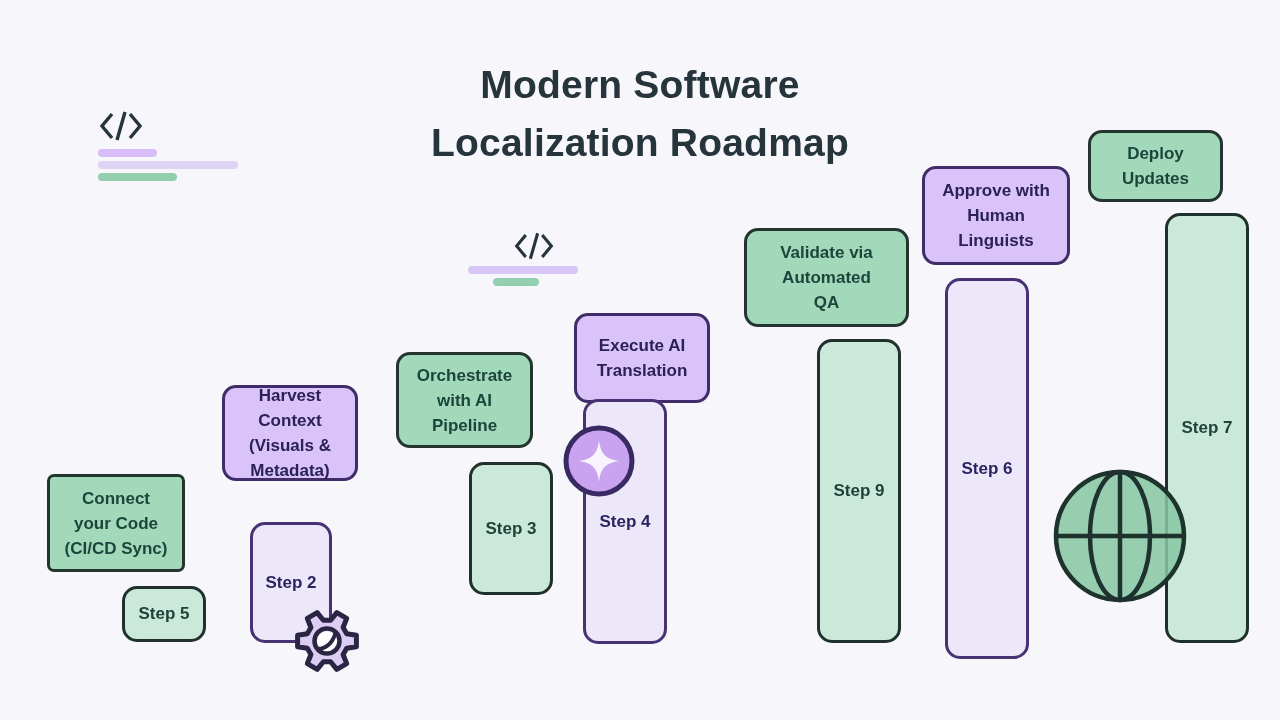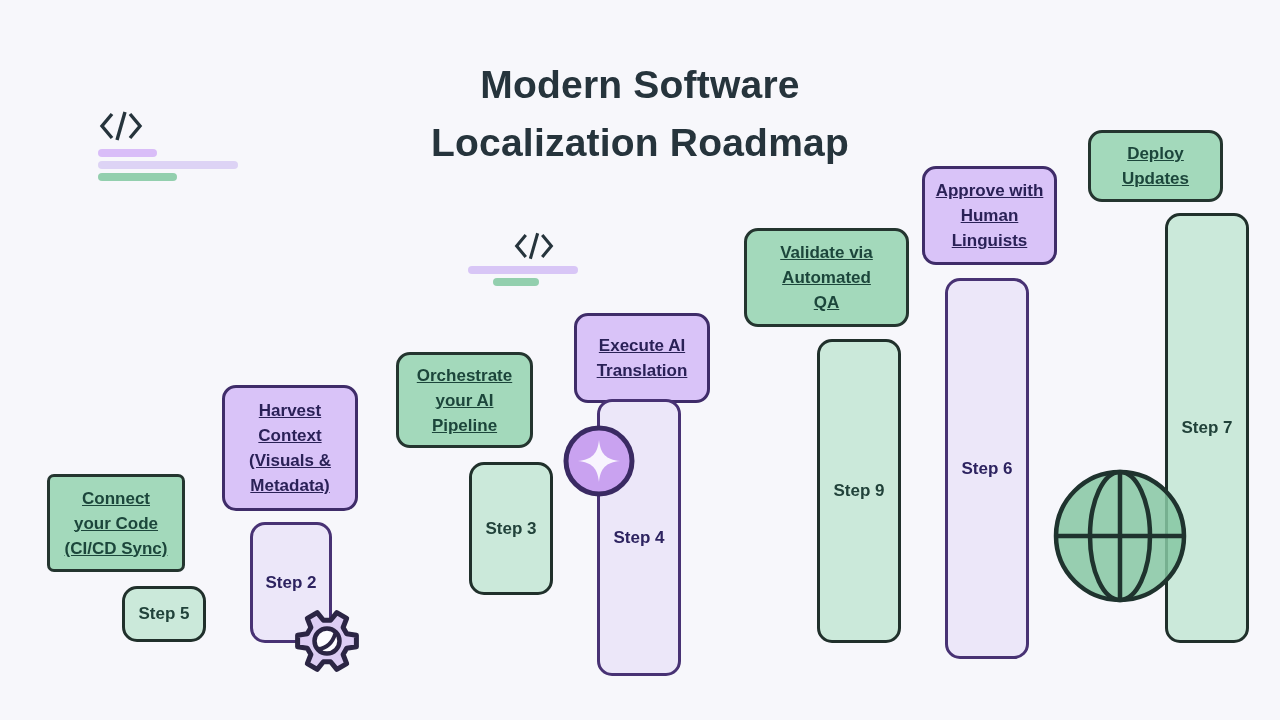--- a/index.html
+++ b/index.html
@@ -27,44 +27,43 @@
   .deco2 { left:468px; top:231px; width:112px; height:56px; }
   .deco2 .code-icon { position:absolute; left:45px; top:0; }
   .deco2 .l1 { left:0px;  top:35px; width:110px; background:#d8c6f6; }
   .deco2 .l2 { left:25px; top:47px; width:46px;  background:#93cfae; }
   
   .label-box {
     position:absolute; border:3px solid; border-radius:14px;
     display:flex; align-items:center; justify-content:center;
     text-align:center; font-weight:600; font-size:17px; line-height:25px;
     box-sizing:border-box;
-    text-decoration:underline;
   }
   .label-box span { white-space:pre-line; }
   .label-box.green  { background:#a3d9bb; border-color:#24352f; color:#1c463b; }
   .label-box.purple { background:#d9c3f8; border-color:#3f2c69; color:#2a2157; }
   .bar {
     position:absolute; border:3px solid; border-radius:15px;
     display:flex; align-items:center; justify-content:center;
     font-weight:600; font-size:17px; box-sizing:border-box;
   }
   .bar.green  { background:#cbe9da; border-color:#20302b; color:#21423a;margin-left:46px; }
   .bar.purple { background:#ece7f9; border-color:#483274; color:#2d2360; }
 
   .s1-box { left:47px;   top:474px; width:138px; height:98px;border-radius:7px;  }
   .s1-bar { left:76px;   top:586px; width:84px;  height:56px;  }
-  .s2-box { left:222px;  top:385px; width:136px; height:126px; }
+  .s2-box { left:222px;  top:385px; width:136px; height:96px; }
   .s2-bar { left:250px;  top:522px; width:82px;  height:121px; }
   .s3-box { left:396px;  top:352px; width:137px; height:96px;  }
   .s3-bar { left:423px;  top:462px; width:84px;  height:133px; }
   .s4-box { left:574px;  top:313px; width:136px; height:90px;  }
-  .s4-bar { left:597px;  top:399px; width:84px;  height:277px; }
+  .s4-bar { left:583px;  top:399px; width:84px;  height:245px; }
   .s5-box { left:744px;  top:228px; width:165px; height:99px;  }
   .s5-bar { left:771px;  top:339px; width:84px;  height:304px; }
-  .s6-box { left:922px;  top:166px; width:135px; height:99px;  }
+  .s6-box { left:922px;  top:166px; width:148px; height:99px;  }
   .s6-bar { left:945px;  top:278px; width:84px;  height:381px; }
   .s7-box { left:1088px; top:130px; width:135px; height:72px;  }
   .s7-bar { left:1119px; top:213px; width:84px;  height:430px; }
 
   .icon-abs { position:absolute; }
   .gear-pos    { left:290px;  top:604px; }
   .sparkle-pos { left:561px;  top:423px; }
   .globe-pos   { left:1050px; top:466px; }
 </style>
 </head>
@@ -116,21 +115,21 @@
 Context
 (Visuals &amp;
 Metadata)</span>
   </div>
   <div class="bar purple s2-bar">
     <span>Step 2</span>
   </div>
 
   <div class="label-box green s3-box">
     <span>Orchestrate
-your AI
+with AI
 Pipeline</span>
   </div>
   <div class="bar green s3-bar">
     <span>Step 3</span>
   </div>
 
   <div class="label-box purple s4-box">
     <span>Execute AI
 Translation</span>
   </div>

